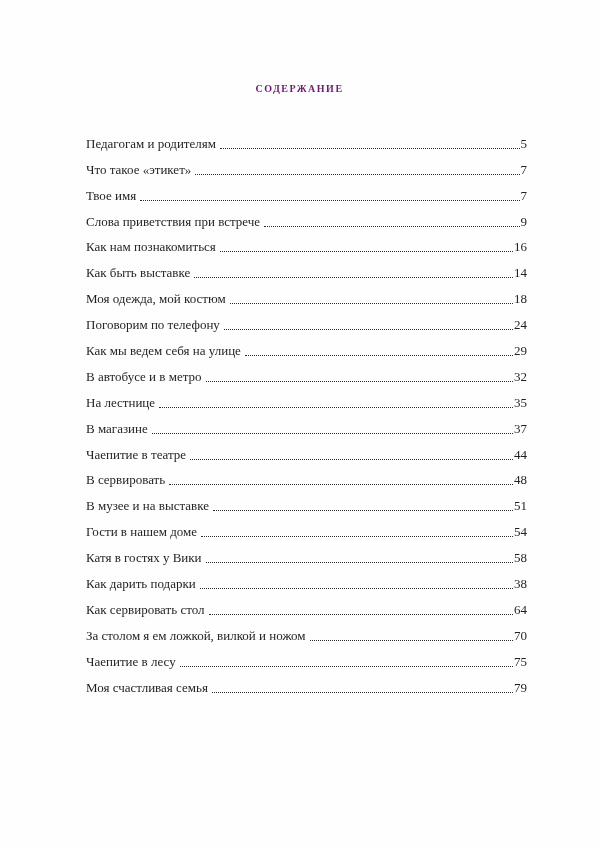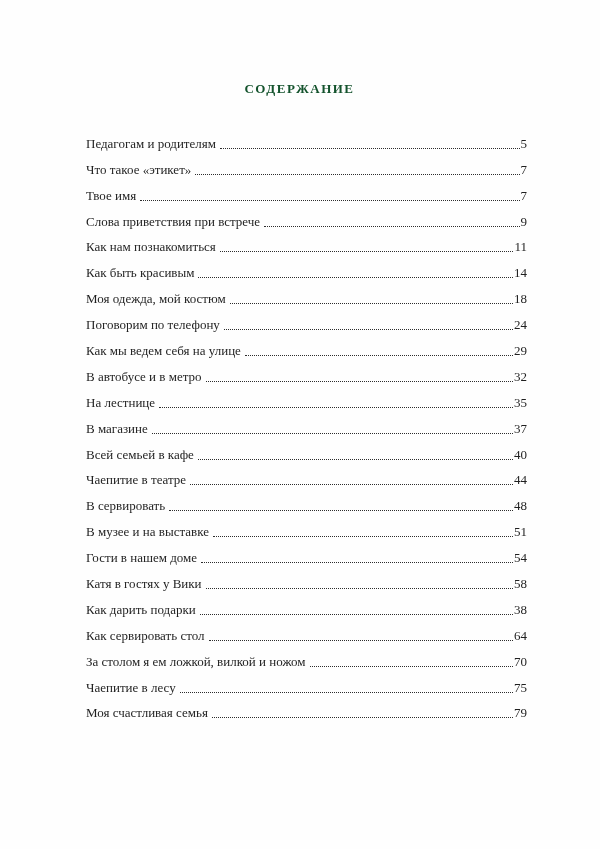--- a/index.html
+++ b/index.html
@@ -14,25 +14,25 @@
     background: #fefefe;
     box-sizing: border-box;
     padding: 78px 73px 0 86px;
     font-family: "Liberation Serif", "DejaVu Serif", serif;
     color: #1f1f1f;
     overflow: hidden;
   }
   .title {
     margin: 0 14px 0 0;
     text-align: center;
-    font-size: 13px;
+    font-size: 10px;
     font-weight: bold;
     letter-spacing: 1.5px;
     line-height: 22px;
-    color: #14532d;
+    color: #701a75;
   }
   .toc {
     margin-top: 32px;
   }
   .toc-row {
     display: flex;
     align-items: flex-end;
     height: 25.9px;
     box-sizing: border-box;
     padding-bottom: 7px;
@@ -83,25 +83,25 @@
 
   <div class="toc-row">
     <span class="toc-label">Слова приветствия при встрече</span>
     <span class="toc-leader"></span>
     <span class="toc-page">9</span>
   </div>
 
   <div class="toc-row">
     <span class="toc-label">Как нам познакомиться</span>
     <span class="toc-leader"></span>
-    <span class="toc-page">11</span>
-  </div>
-
-  <div class="toc-row">
-    <span class="toc-label">Как быть красивым</span>
+    <span class="toc-page">16</span>
+  </div>
+
+  <div class="toc-row">
+    <span class="toc-label">Как быть выставке</span>
     <span class="toc-leader"></span>
     <span class="toc-page">14</span>
   </div>
 
   <div class="toc-row">
     <span class="toc-label">Моя одежда, мой костюм</span>
     <span class="toc-leader"></span>
     <span class="toc-page">18</span>
   </div>
 
@@ -130,25 +130,20 @@
     <span class="toc-leader"></span>
     <span class="toc-page">35</span>
   </div>
 
   <div class="toc-row">
     <span class="toc-label">В магазине</span>
     <span class="toc-leader"></span>
     <span class="toc-page">37</span>
   </div>
 
-  <div class="toc-row">
-    <span class="toc-label">Всей семьей в кафе</span>
-    <span class="toc-leader"></span>
-    <span class="toc-page">40</span>
-  </div>
 
   <div class="toc-row">
     <span class="toc-label">Чаепитие в театре</span>
     <span class="toc-leader"></span>
     <span class="toc-page">44</span>
   </div>
 
   <div class="toc-row">
     <span class="toc-label">В сервировать</span>
     <span class="toc-leader"></span>

